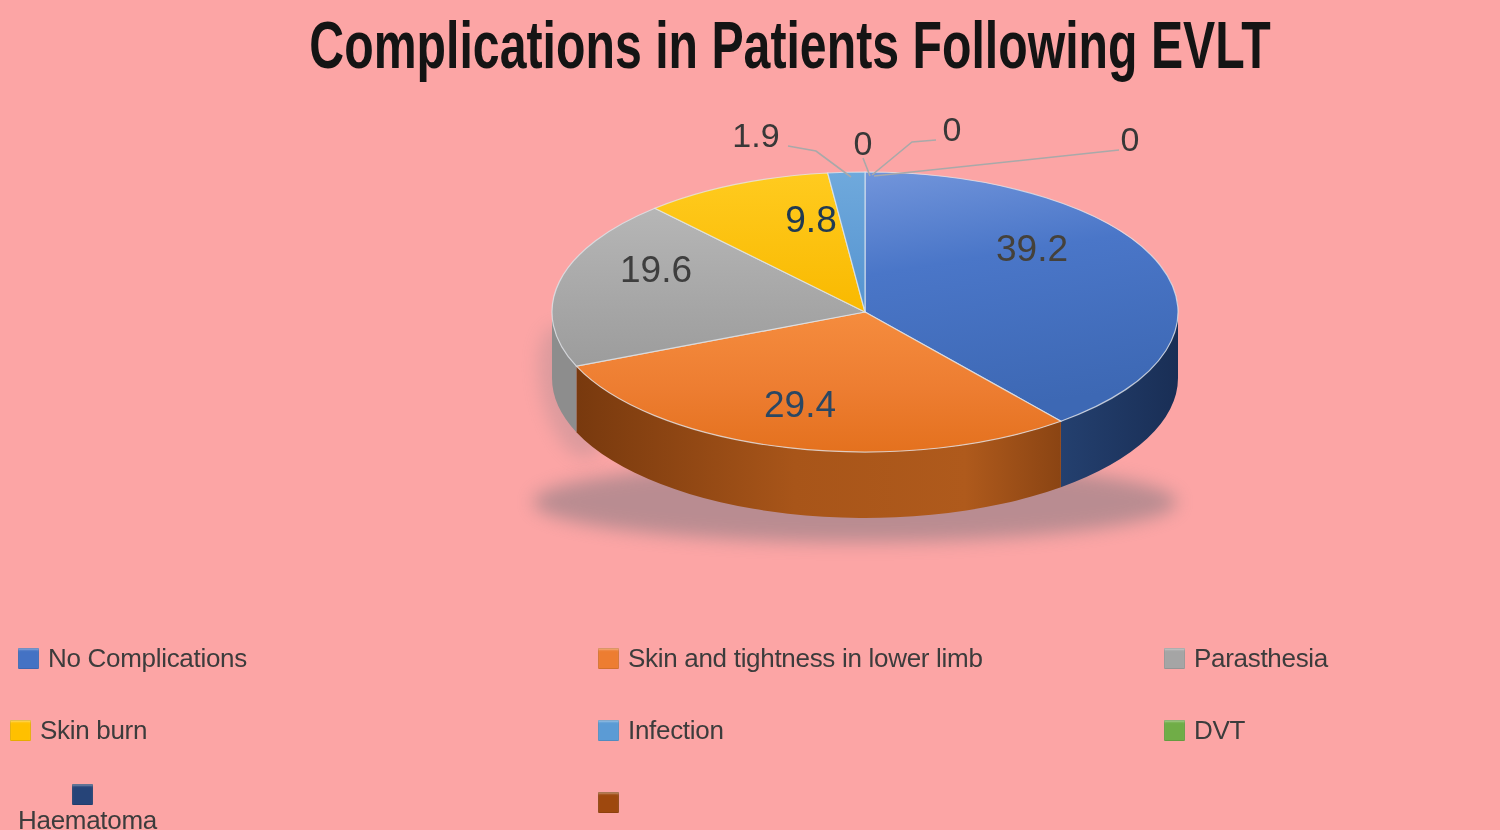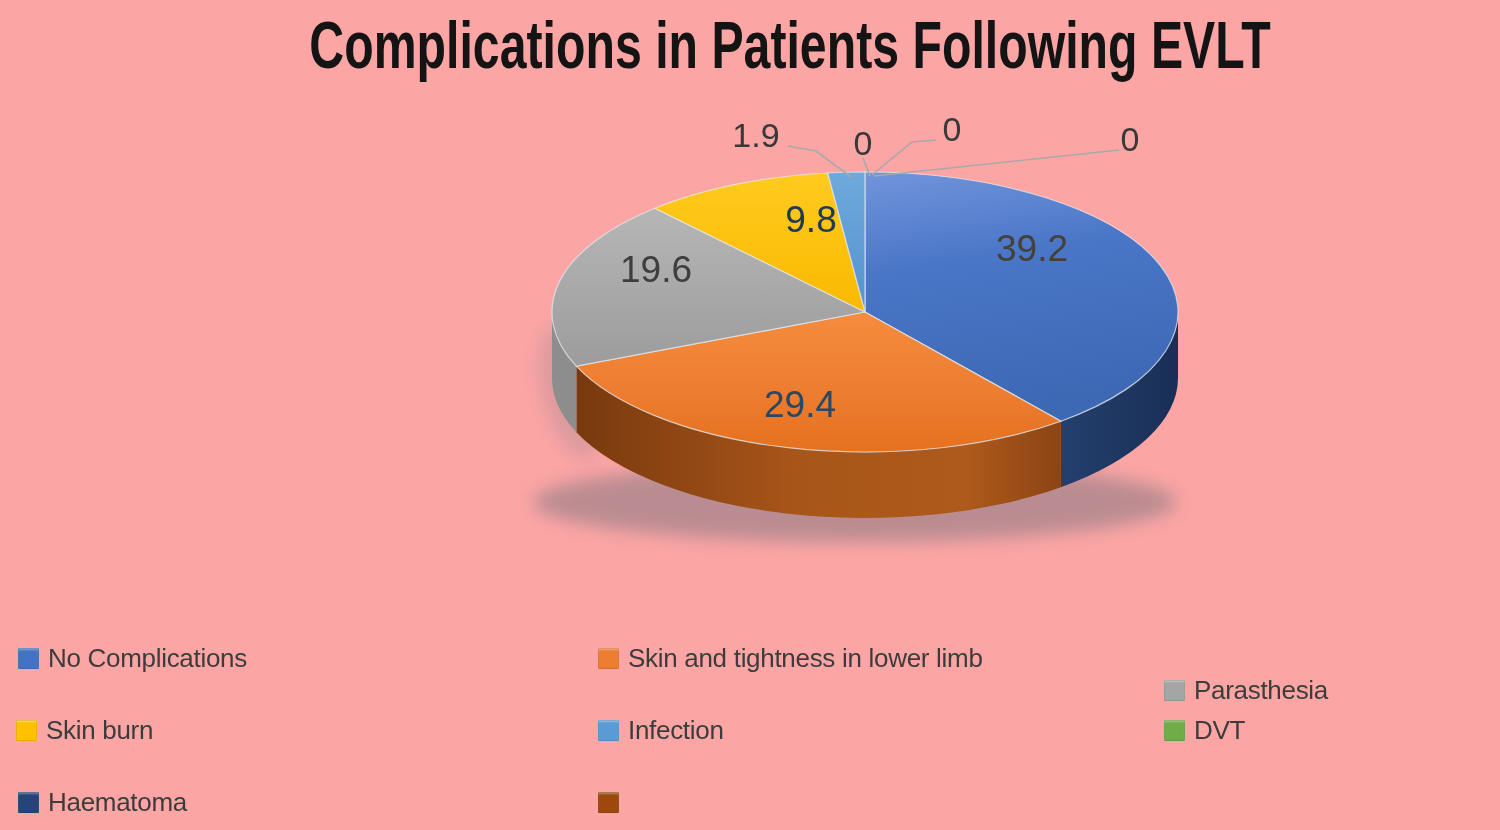--- a/index.html
+++ b/index.html
@@ -93,37 +93,37 @@
     </div>
   <div id="legend">
       <div class="legend-item" style="left: 18px; top: 640px;">
         <span class="swatch" style="background: rgb(68, 114, 196);"></span>
         <span>No Complications</span>
       </div>
       <div class="legend-item" style="left: 598px; top: 640px;">
         <span class="swatch" style="background: rgb(237, 125, 49);"></span>
         <span>Skin and tightness in lower limb</span>
       </div>
-      <div class="legend-item" style="left: 1164px; top: 640px; margin-top: 32px;">
+      <div class="legend-item" style="left: 1164px; top: 640px;">
         <span class="swatch" style="background: rgb(165, 165, 165);"></span>
         <span>Parasthesia</span>
       </div>
-      <div class="legend-item" style="left: 16px; top: 712px;">
+      <div class="legend-item" style="left: 10px; top: 712px;">
         <span class="swatch" style="background: rgb(255, 192, 0);"></span>
         <span>Skin burn</span>
       </div>
       <div class="legend-item" style="left: 598px; top: 712px;">
         <span class="swatch" style="background: rgb(91, 155, 213);"></span>
         <span>Infection</span>
       </div>
       <div class="legend-item" style="left: 1164px; top: 712px;">
         <span class="swatch" style="background: rgb(112, 173, 71);"></span>
         <span>DVT</span>
       </div>
-      <div class="legend-item" style="left: 18px; top: 784px;">
+      <div class="legend-item" style="left: 18px; top: 784px; flex-direction: column;">
         <span class="swatch" style="background: rgb(38, 68, 120);"></span>
         <span>Haematoma</span>
       </div>
       <div class="legend-item" style="left: 598px; top: 784px;">
         <span class="swatch" style="background: rgb(158, 72, 14);"></span>
       </div>
     </div>
 </div>
 
 </body></html>

